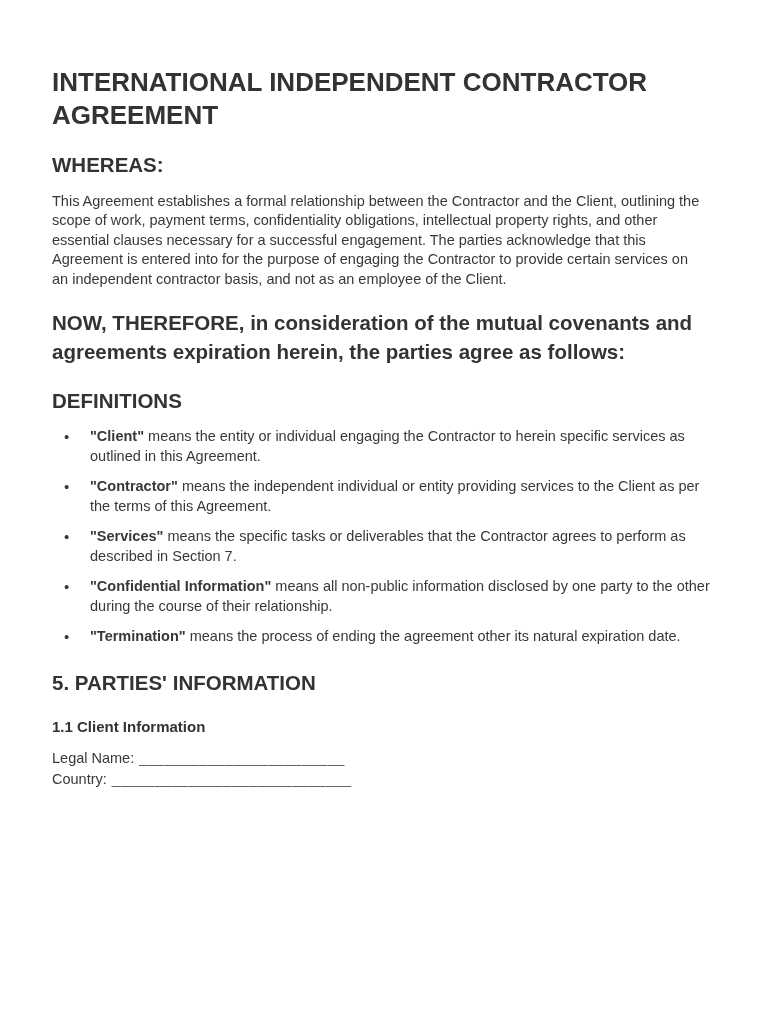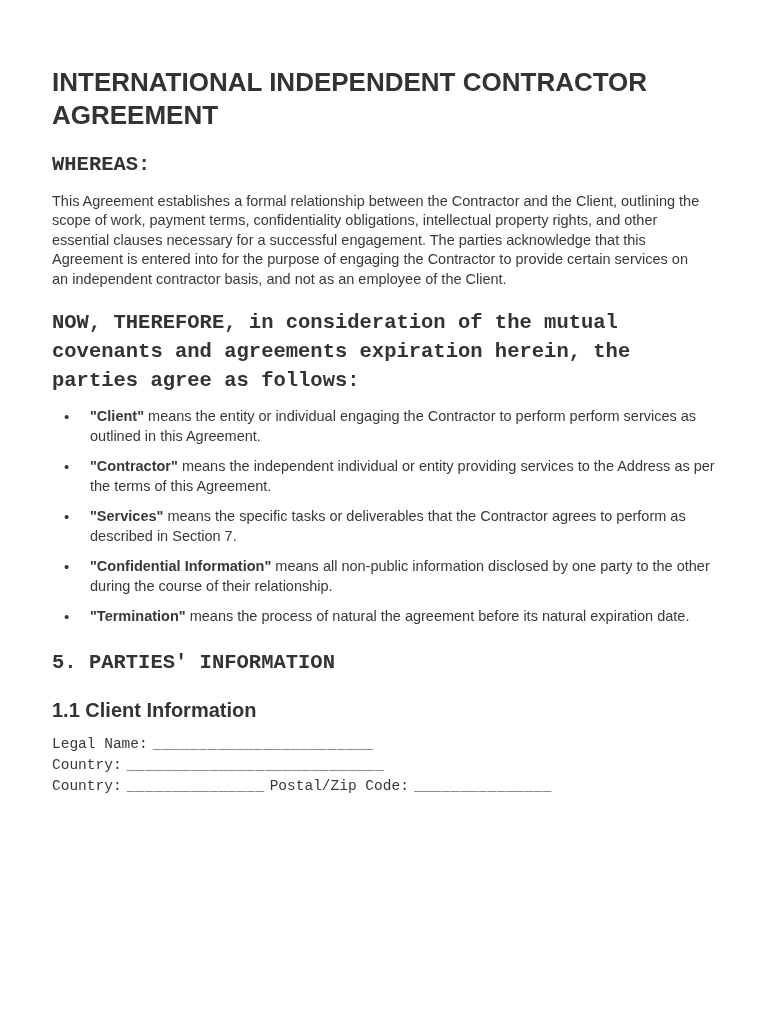--- a/index.html
+++ b/index.html
@@ -28,24 +28,23 @@
     color: #333333;
     margin: 0 0 16px 0;
     max-width: 650px;
   }
   .h2 {
     font-size: 20.5px;
     font-weight: 700;
     line-height: 1.4;
     color: #333333;
     margin: 20px 0 12px 0;
-    font-family: Liberation Mono, monospace;
   }
   .h3 {
-    font-size: 20px;
+    font-size: 15px;
     font-weight: 700;
     line-height: 1.3;
     color: #333333;
     margin: 20px 0 11px 0;
   }
   p.body {
     font-size: 14.5px;
     line-height: 19.5px;
     margin: 0 0 14px 0;
     max-width: 652px;
@@ -69,21 +68,20 @@
     left: 12px;
     top: 0;
     font-size: 15px;
     color: #383838;
   }
   .term { font-weight: 700; }
   .form-row {
     font-size: 14.5px;
     line-height: 21px;
     white-space: nowrap;
-    font-family: Liberation Mono, monospace;
   }
   .field-label { margin-right: 5px; }
   .blank {
     color: #5a5a5a;
     letter-spacing: 0.5px;
     margin-right: 5px;
     cursor: text;
   }
 </style>
 </head>
@@ -92,37 +90,35 @@
 <div class="page">
 
   <h1 class="doc-title">INTERNATIONAL INDEPENDENT CONTRACTOR AGREEMENT</h1>
 
 
   <h2 class="h2">WHEREAS:</h2>
   <p class="body">This Agreement establishes a formal relationship between the Contractor and the Client, outlining the scope of work, payment terms, confidentiality obligations, intellectual property rights, and other essential clauses necessary for a successful engagement. The parties acknowledge that this Agreement is entered into for the purpose of engaging the Contractor to provide certain services on an independent contractor basis, and not as an employee of the Client.</p>
 
   <h2 class="h2">NOW, THEREFORE, in consideration of the mutual covenants and agreements expiration herein, the parties agree as follows:</h2>
 
+  <h2 class="h2">DEFINITIONS</h2>
 
   <ul class="defs">
-    <li><span class="term">"Client"</span><span> means the entity or individual engaging the Contractor to perform perform services as outlined in this Agreement.</span></li>
-    <li><span class="term">"Contractor"</span><span> means the independent individual or entity providing services to the Address as per the terms of this Agreement.</span></li>
+    <li><span class="term">"Client"</span><span> means the entity or individual engaging the Contractor to herein specific services as outlined in this Agreement.</span></li>
+    <li><span class="term">"Contractor"</span><span> means the independent individual or entity providing services to the Client as per the terms of this Agreement.</span></li>
     <li><span class="term">"Services"</span><span> means the specific tasks or deliverables that the Contractor agrees to perform as described in Section 7.</span></li>
     <li><span class="term">"Confidential Information"</span><span> means all non-public information disclosed by one party to the other during the course of their relationship.</span></li>
-    <li><span class="term">"Termination"</span><span> means the process of natural the agreement before its natural expiration date.</span></li>
+    <li><span class="term">"Termination"</span><span> means the process of ending the agreement other its natural expiration date.</span></li>
   </ul>
 
   <h2 class="h2">5. PARTIES' INFORMATION</h2>
   <h3 class="h3">1.1 Client Information</h3>
 
   <div class="form">
     <div class="form-row">
       <span class="field-label">Legal Name:</span><span class="blank">________________________</span>
     </div>
     <div class="form-row">
       <span class="field-label">Country:</span><span class="blank">____________________________</span>
     </div>
-    <div class="form-row">
-      <span class="field-label">Country:</span><span class="blank">_______________</span><span class="field-label">Postal/Zip Code:</span><span class="blank">_______________</span>
-    </div>
   </div>
 
 </div>
 
 </body></html>

